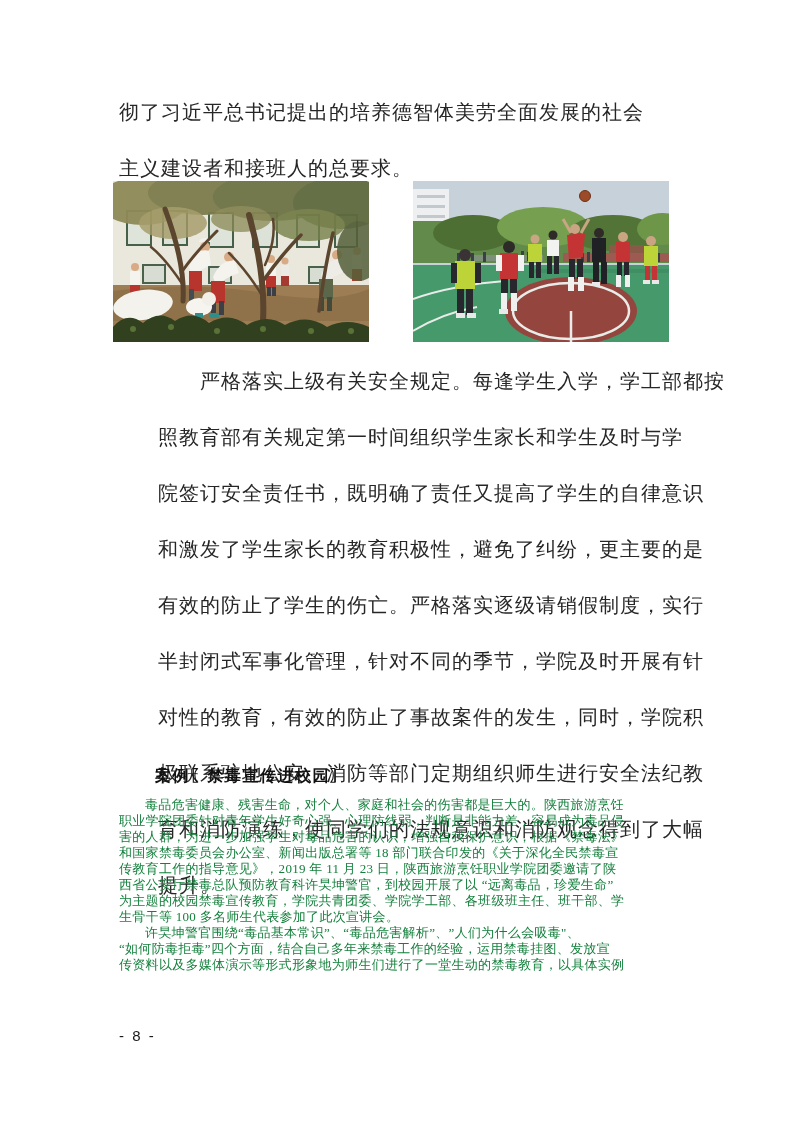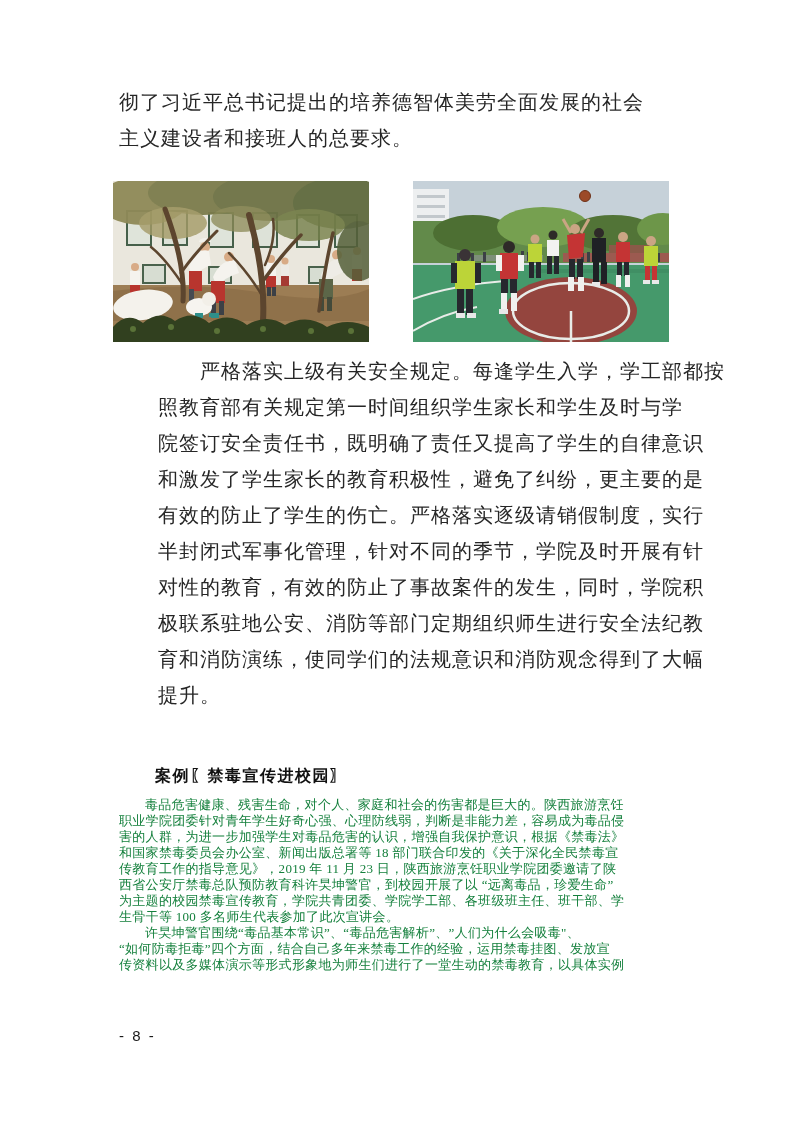--- a/index.html
+++ b/index.html
@@ -4,21 +4,21 @@
 <style>
   html,body { margin:0; padding:0; background:#ffffff; }
   .page {
     position:relative; width:793px; height:1123px; margin:0 auto;
     background:#ffffff; overflow:hidden;
     font-family:"Liberation Serif","DejaVu Serif",serif;
     color:#1f1f1f;
   }
   .text-large {
     position:absolute; left:119px; margin:0;
-    font-size:20px; line-height:36px; letter-spacing:1px;
+    font-size:20px; line-height:56px; letter-spacing:1px;
     white-space:pre; color:#262626;
   }
   .intro { top:84px; }
   .safety { top:353px; text-indent:42px;margin-left:39px; }
   .photo-row { position:absolute; top:181px; left:113px; width:556px; height:161px; }
   .photo { position:absolute; top:0; width:256px; height:161px; display:block; }
   .photo-left { left:0; }
   .photo-right { left:300px; }
   .case-heading {
     position:absolute; top:766px; left:119px; margin:0;

